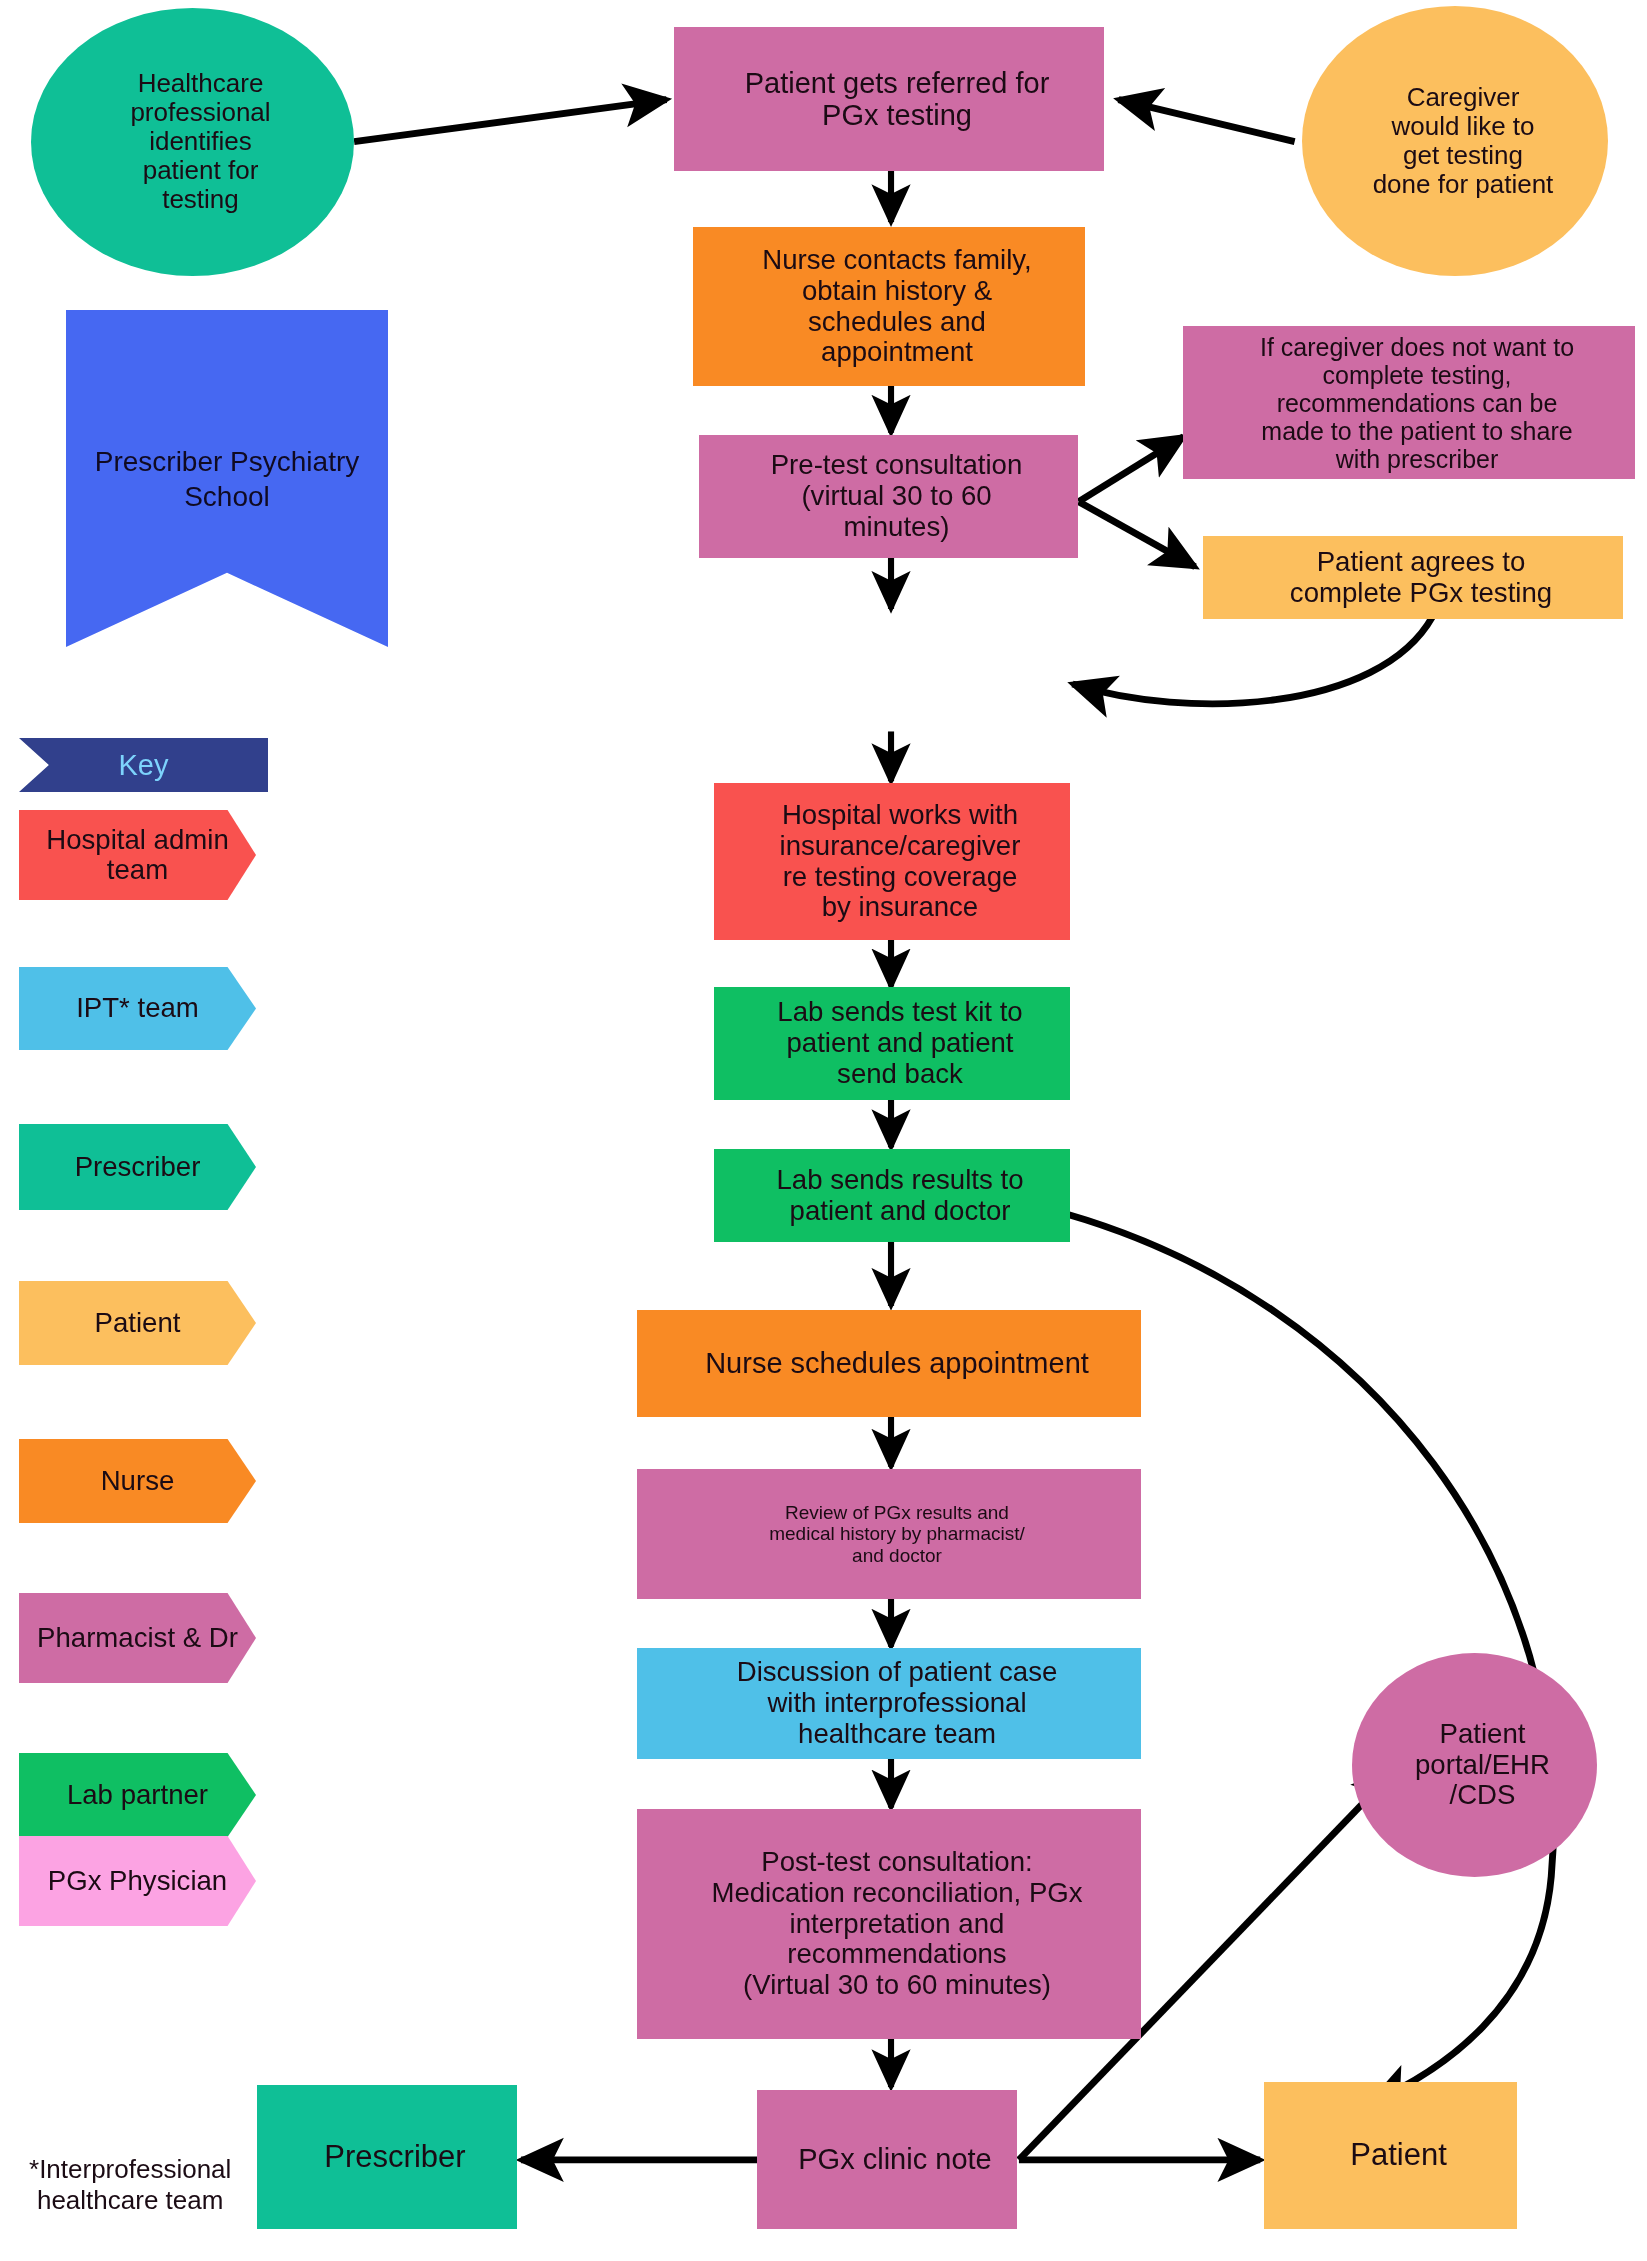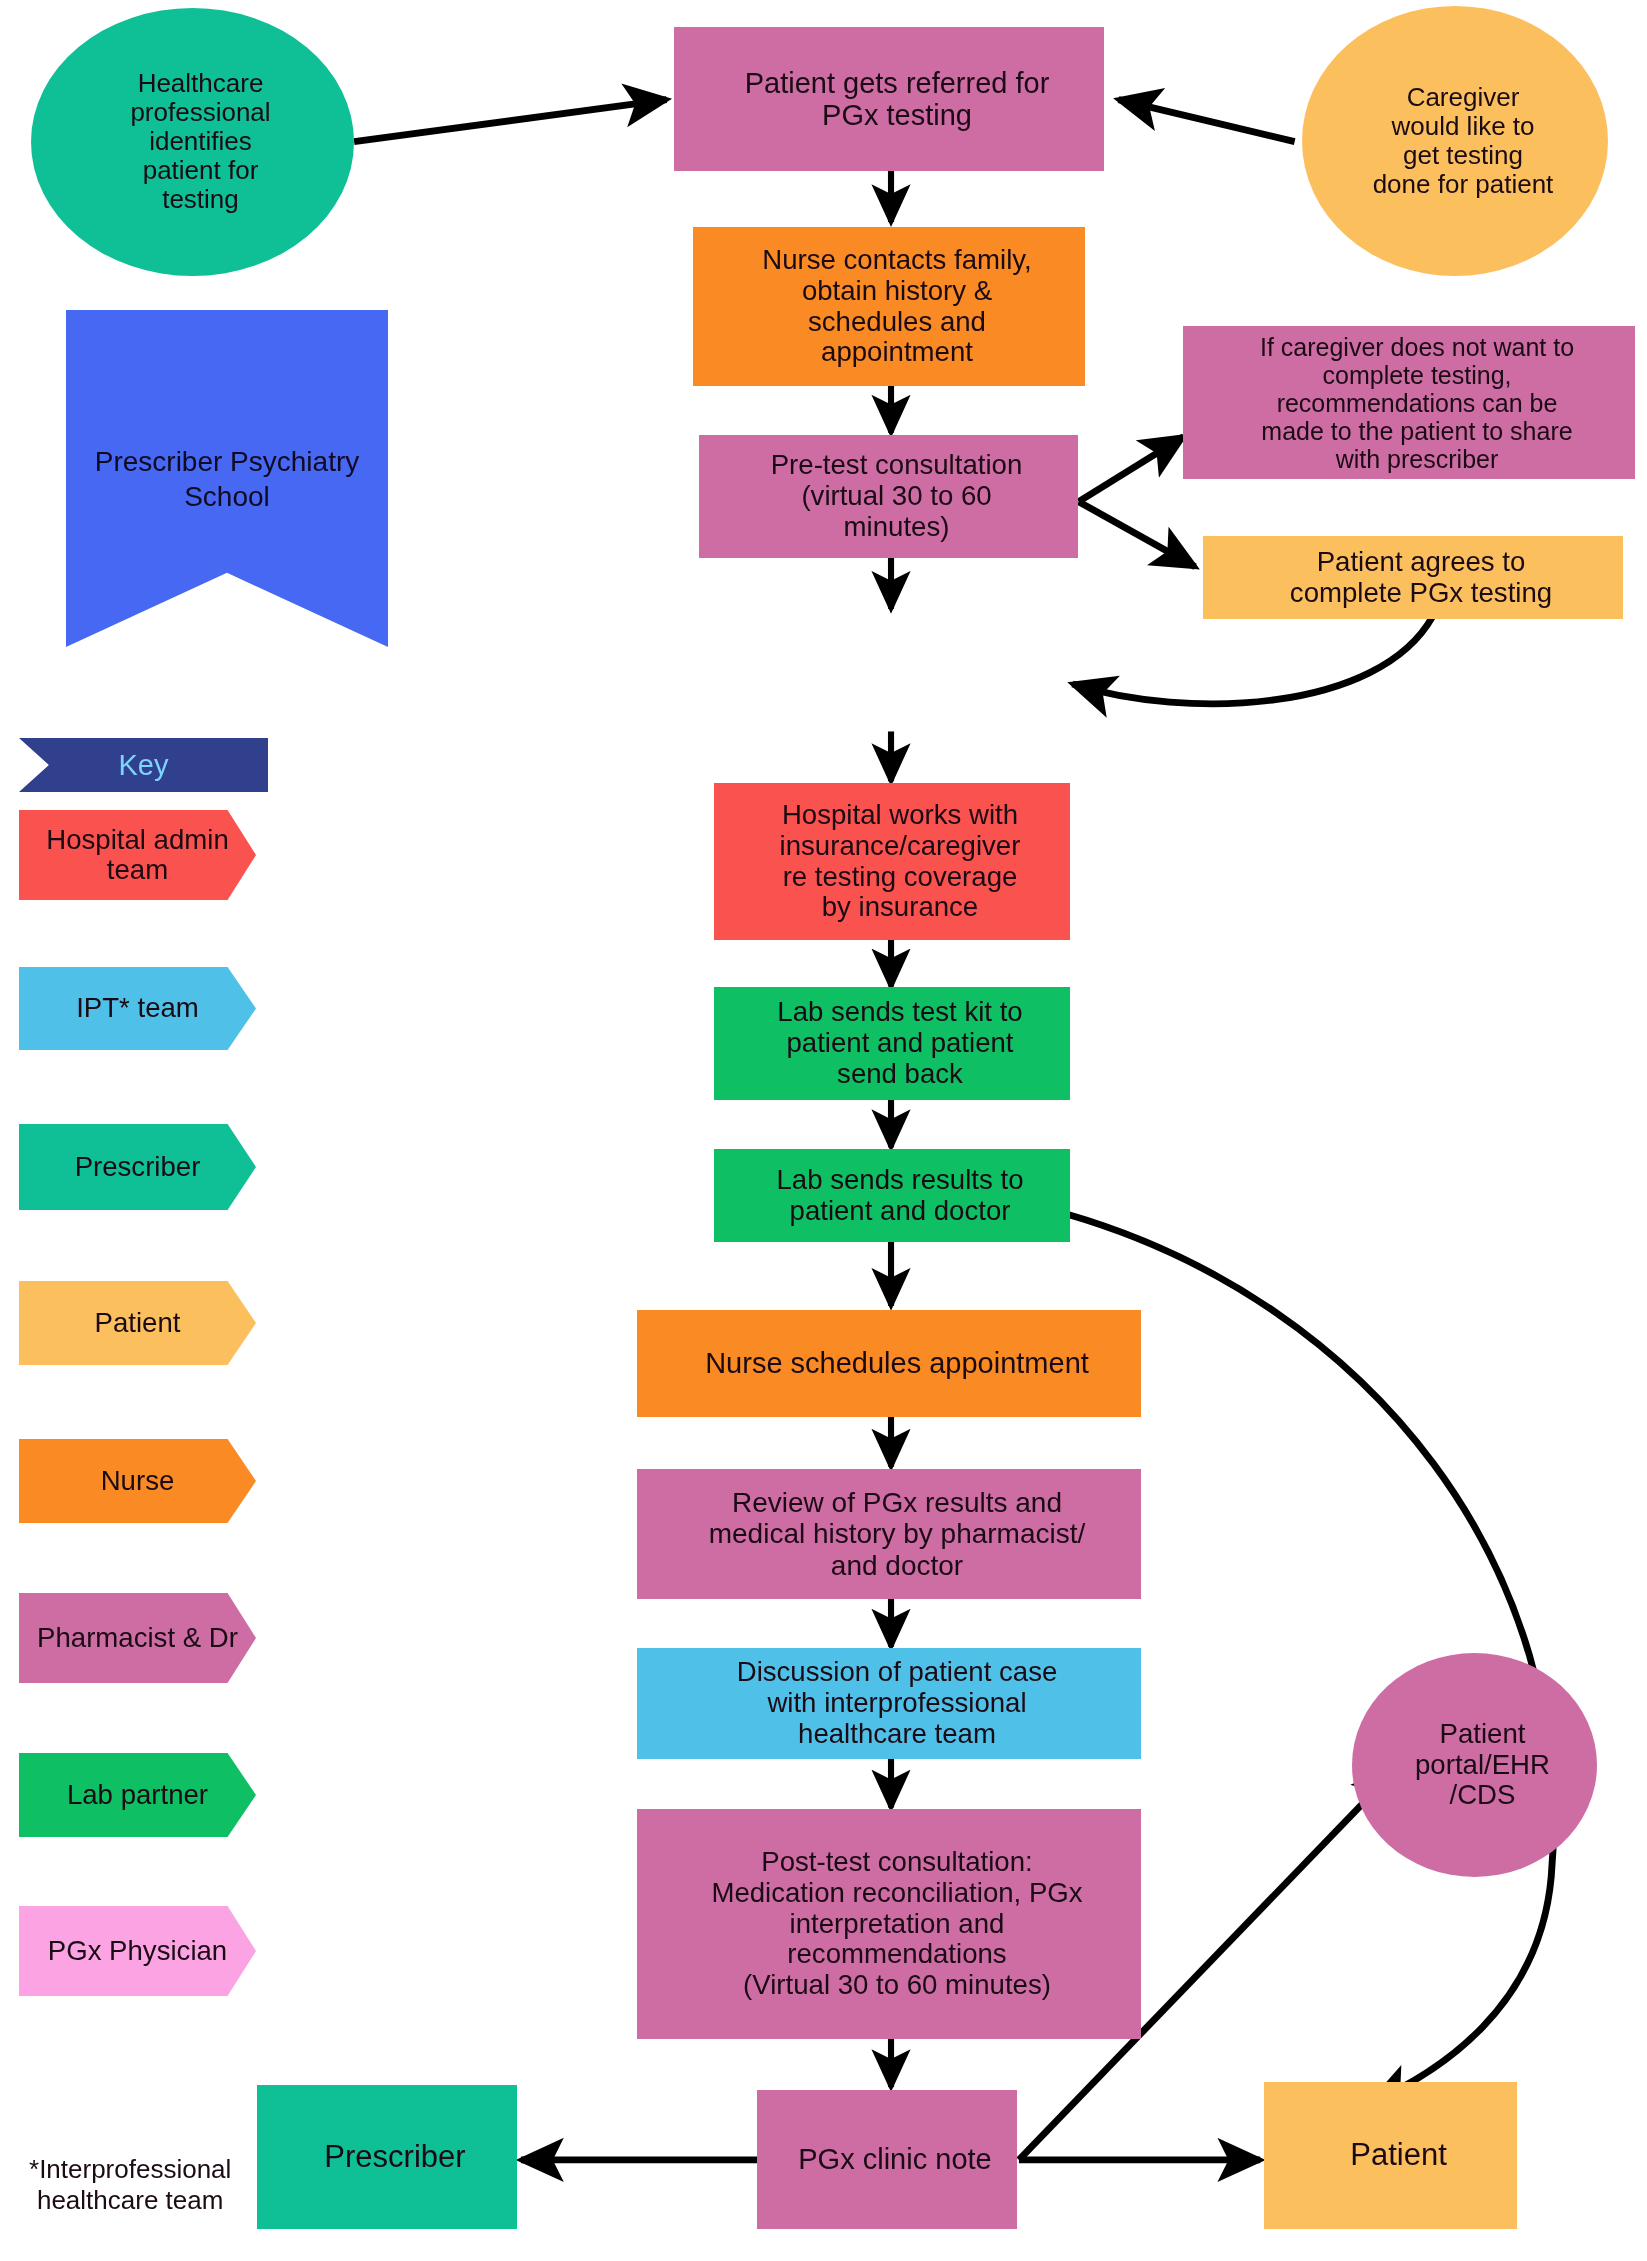--- a/index.html
+++ b/index.html
@@ -120,21 +120,21 @@
   <div class="chev" style="left:19px;top:1439px;width:237px;height:84px;background:#F98A24;font-size:27.6px;">
     <span>Nurse</span>
   </div>
   <div class="chev" style="left:19px;top:1593px;width:237px;height:90px;background:#CE6CA4;font-size:27.6px;">
     <span>Pharmacist &amp;
 Dr</span>
   </div>
   <div class="chev" style="left:19px;top:1753px;width:237px;height:84px;background:#0FBF63;font-size:27.6px;">
     <span>Lab partner</span>
   </div>
-  <div class="chev" style="left:19px;top:1906px;width:237px;height:90px;background:#FCA3E3;font-size:27.6px;">
+  <div class="chev" style="left:19px;top:1836px;width:237px;height:90px;background:#FCA3E3;font-size:27.6px;">
     <span>PGx
 Physician</span>
   </div>
 
   <div class="plain" style="left:7.7px;top:2123px;width:245px;font-size:26px;white-space:pre-line;">
     <span>*Interprofessional
 healthcare team</span>
   </div>
 
   <div class="rect node" style="left:674px;top:27px;width:430px;height:144px;background:#CE6CA4;font-size:29px;">
@@ -191,21 +191,21 @@
 
   <div class="rect node" style="left:714px;top:1149px;width:356px;height:93px;background:#0FBF63;font-size:27.6px;">
     <span>Lab sends results to
 patient and doctor</span>
   </div>
 
   <div class="rect node" style="left:637px;top:1310px;width:504px;height:107px;background:#F98A24;font-size:29px;">
     <span>Nurse schedules appointment</span>
   </div>
 
-  <div class="rect node" style="left:637px;top:1469px;width:504px;height:130px;background:#CE6CA4;font-size:28px;">
+  <div class="rect node" style="left:637px;top:1469px;width:504px;height:130px;background:#CE6CA4;font-size:19px;">
     <span>Review of PGx results and
 medical history by pharmacist/
 and doctor</span>
   </div>
 
   <div class="rect node" style="left:637px;top:1648px;width:504px;height:111px;background:#4FC0E8;font-size:27.6px;">
     <span>Discussion of patient case
 with interprofessional
 healthcare team</span>
   </div>

